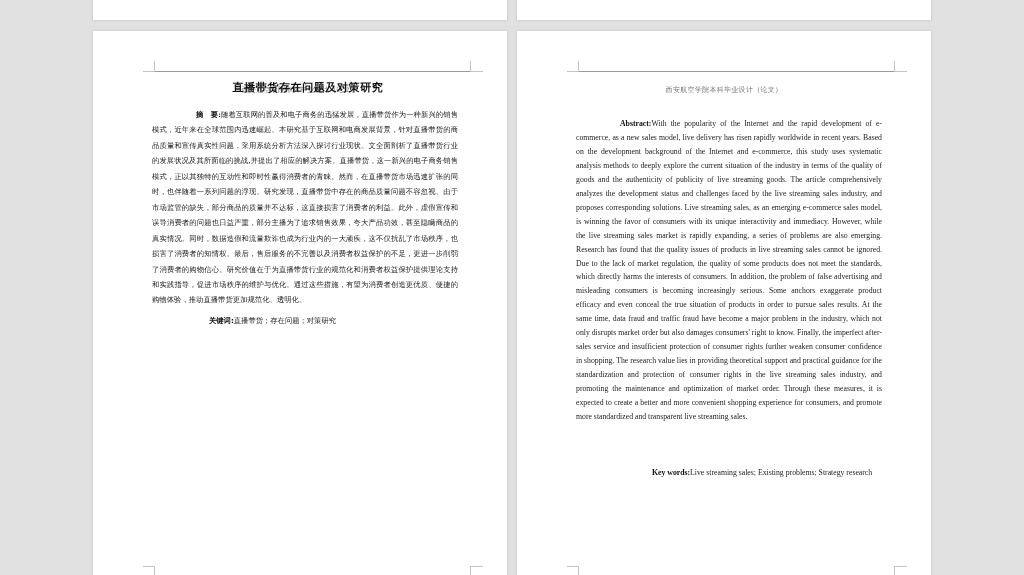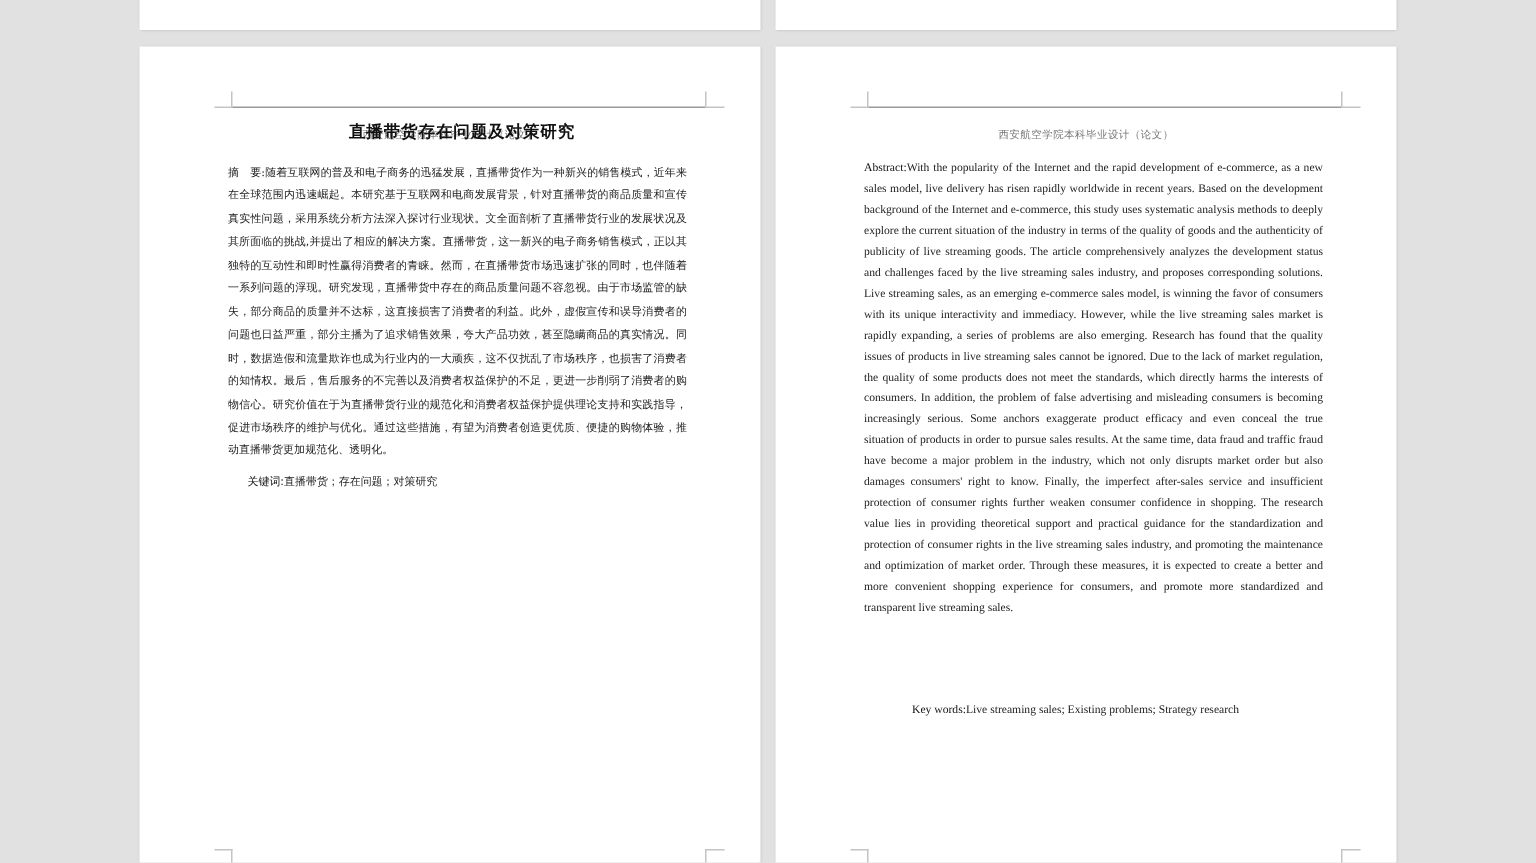--- a/index.html
+++ b/index.html
@@ -37,28 +37,28 @@
     position:absolute; left:59px; width:306px; top:76px;
     font-family:"DejaVu Sans", sans-serif; font-size:7.3px; line-height:15.45px;
     color:#222; text-align:justify; letter-spacing:0.05px;
   }
   .abs-cn b { font-family:"DejaVu Serif", serif; }
   .kw-cn {
     position:absolute; left:72px; top:285px;
     font-family:"DejaVu Sans", sans-serif; font-size:7.3px; color:#222;
   }
   .abs-en {
-    position:absolute; left:59px; width:306px; top:74px;
+    position:absolute; left:59px; width:306px; top:86px;
     font-size:7.75px; line-height:13.95px; color:#222; text-align:justify;
   }
   .kw-en {
     position:absolute; left:59px; top:437px;
     font-size:7.75px; color:#222;padding-left:32px;
   }
-  b { font-weight:normal; color:#111; }
+  b { font-weight:bold; color:#111;margin-left:44px; }
 </style>
 </head>
 <body>
 
 <div class="page prev-page left"></div>
 <div class="page prev-page right"></div>
 
 <div class="page cur-page left">
   <div class="hdr-text">西安航空学院本科毕业设计（论文）</div>
   <div class="hdr-line" style="left:61px; right:37px;"></div>

